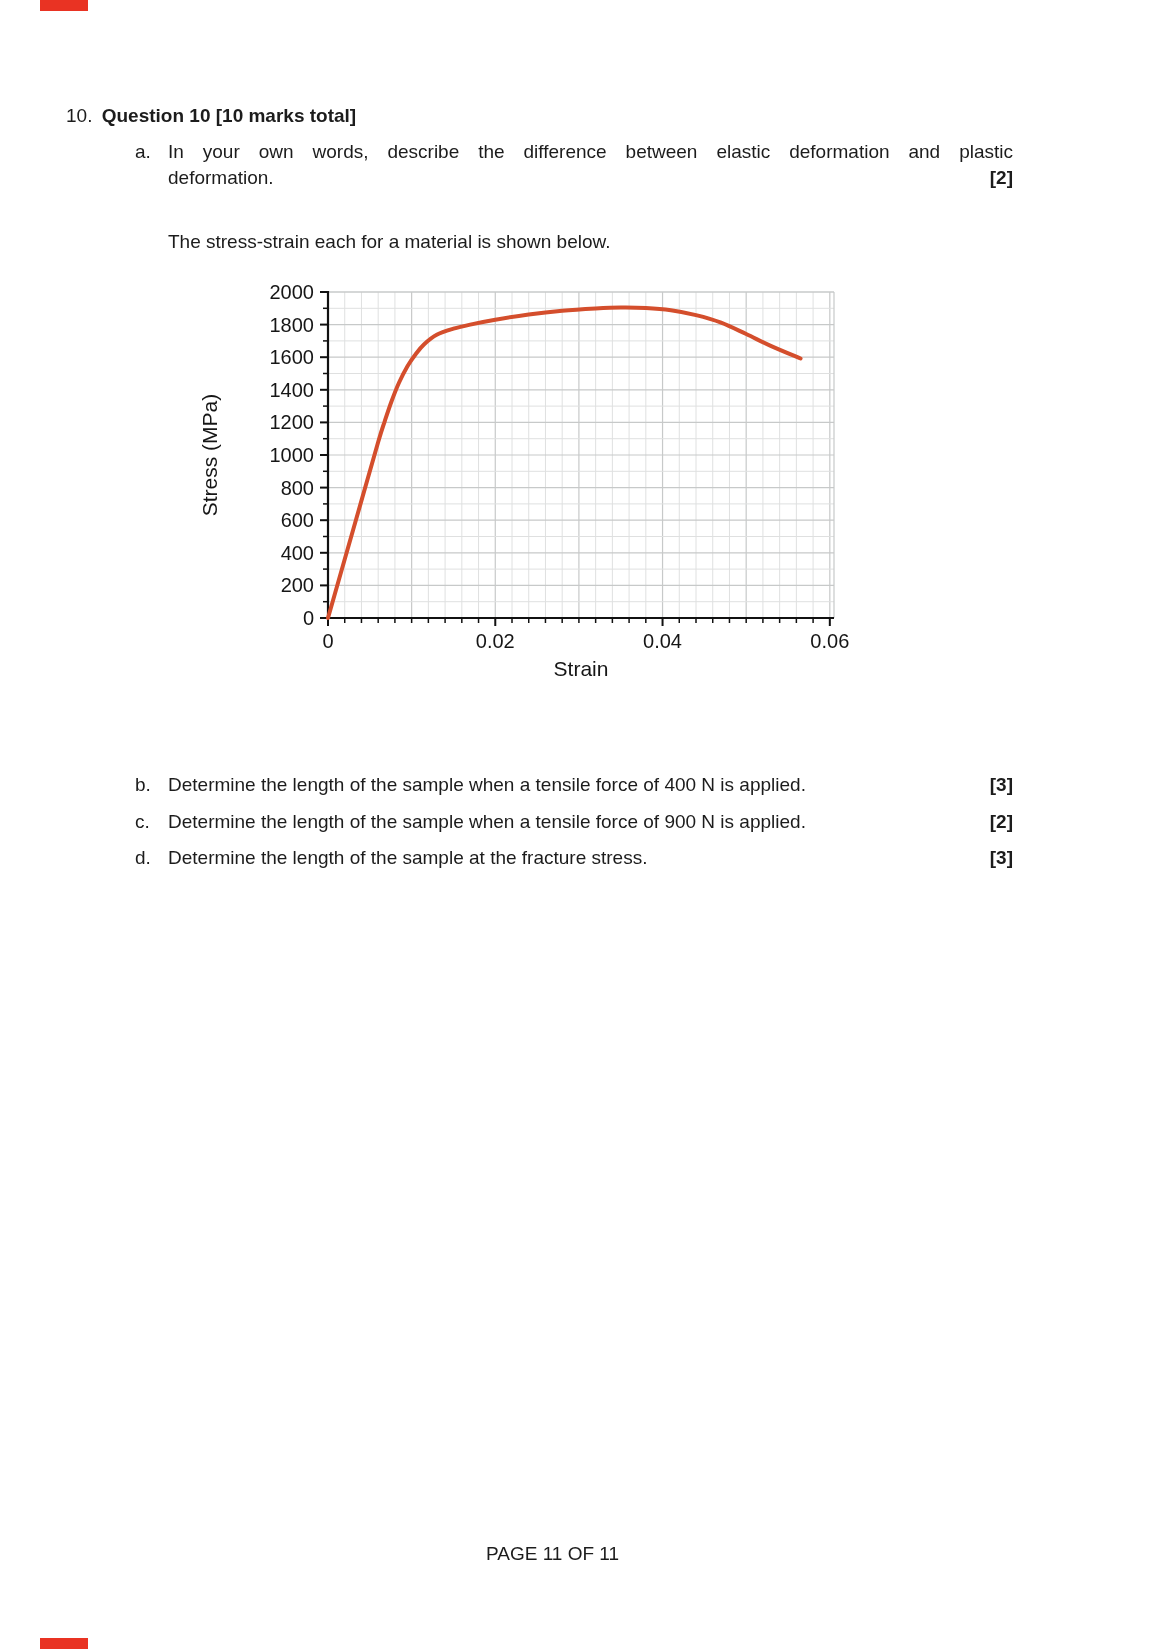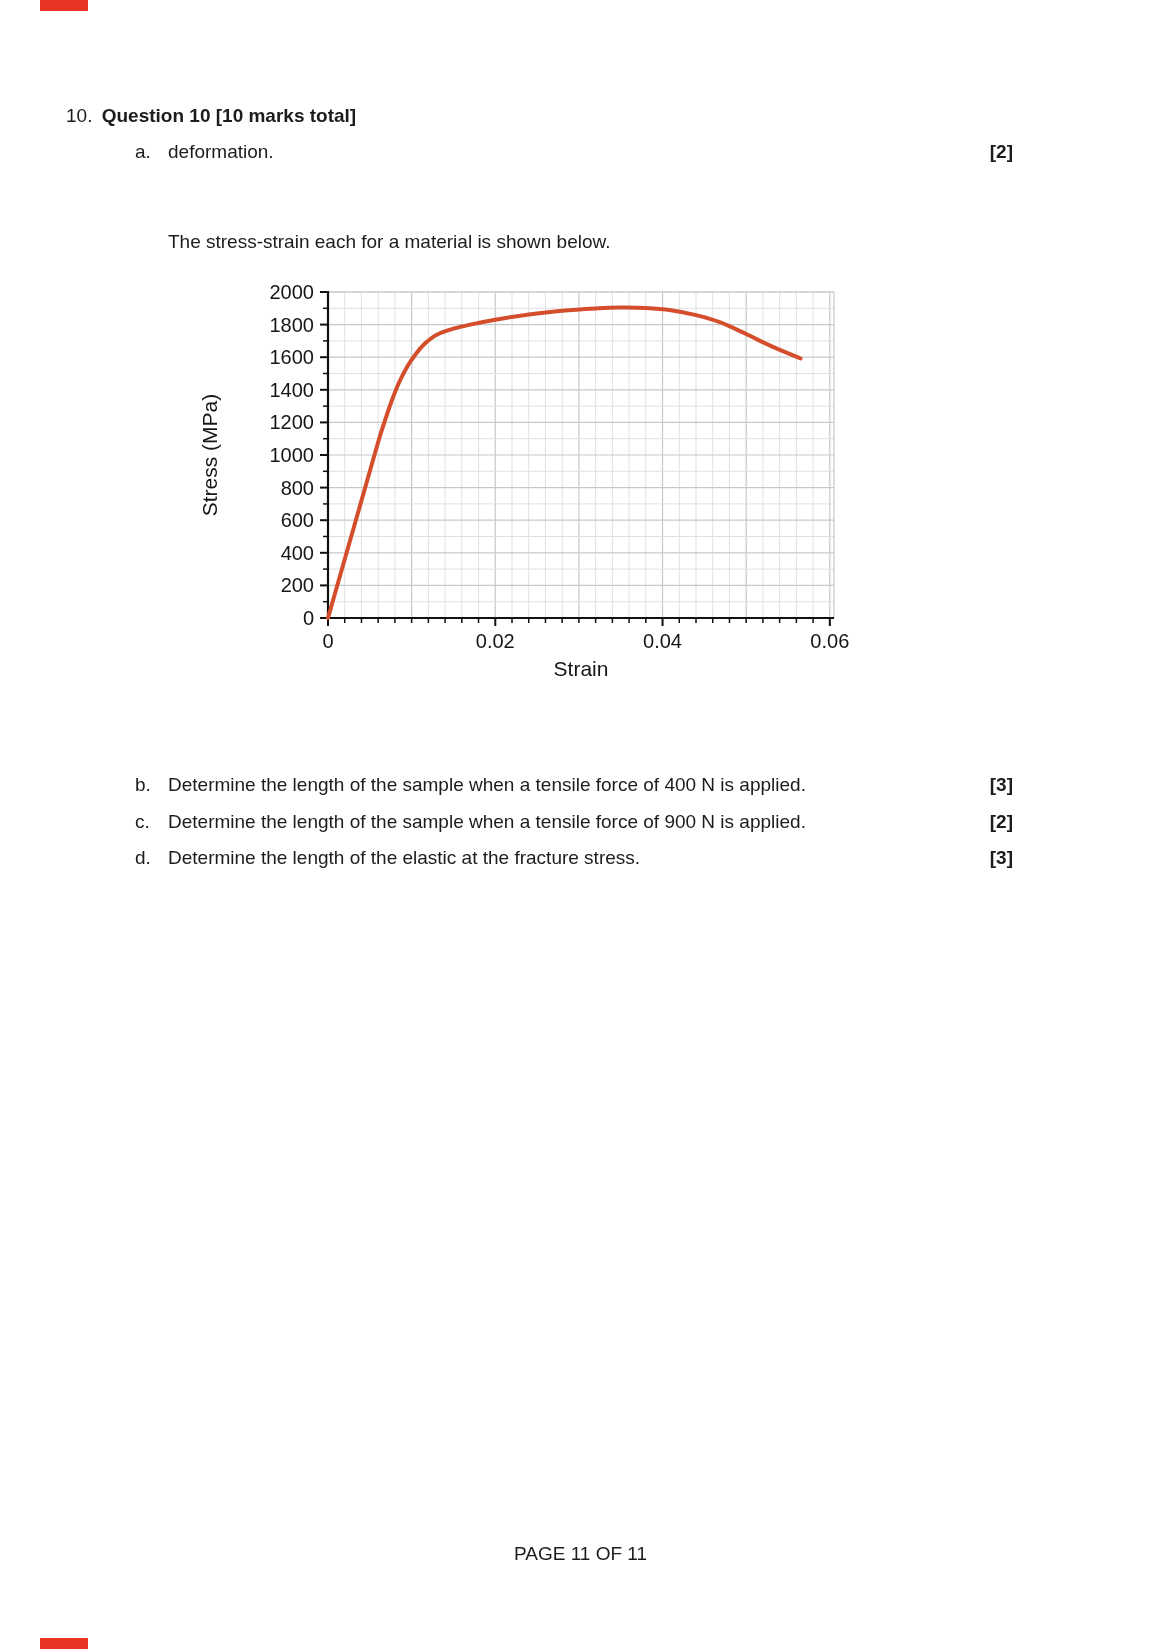--- a/index.html
+++ b/index.html
@@ -30,20 +30,21 @@
   <div class="redact" style="left: 40px; top: 1638px; background: rgb(233, 51, 35);"></div>
 
   <div class="abs" style="left:66px;top:103px;">
     <span>10.</span>
     <span class="bold" style="margin-left:4px;">Question 10 [10 marks total]</span>
   </div>
 
   <div class="row" style="left:135px;top:139px;width:878px;">
     <div class="lbl">a.</div>
     <div class="txt">
+      <div class="jline">In your own words, describe the difference between elastic deformation and plastic</div>
       <div class="line2">
         <span>deformation.</span>
         <span class="mark">[2]</span>
       </div>
     </div>
   </div>
 
   <div class="abs" style="left:168px;top:229px;">The stress-strain each for a material is shown below.</div>
 
   <svg class="abs" style="left:195px;top:260px;" width="660" height="430" viewBox="0 0 660 430">
@@ -189,19 +190,19 @@
   </div>
 
   <div class="row" style="left:135px;top:809px;width:878px;">
     <div class="lbl">c.</div>
     <div class="txt">Determine the length of the sample when a tensile force of 900 N is applied.</div>
     <div class="mark">[2]</div>
   </div>
 
   <div class="row" style="left:135px;top:845px;width:878px;">
     <div class="lbl">d.</div>
-    <div class="txt">Determine the length of the elastic at the fracture stress.</div>
+    <div class="txt">Determine the length of the sample at the fracture stress.</div>
     <div class="mark">[3]</div>
   </div>
 
-  <div class="footer" style="top:1541px;margin-left:28px;">PAGE 11 OF 11</div>
+  <div class="footer" style="top:1541px;">PAGE 11 OF 11</div>
 
 </div>
 
 </body></html>

